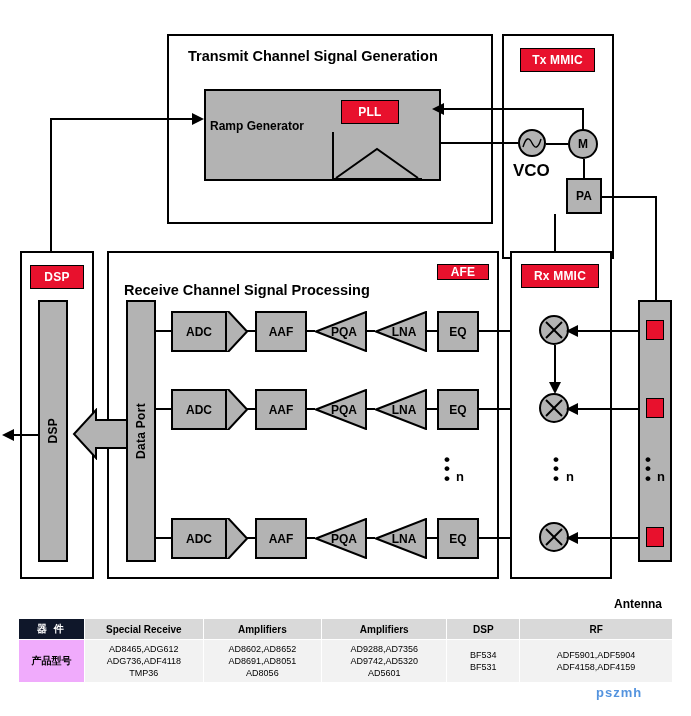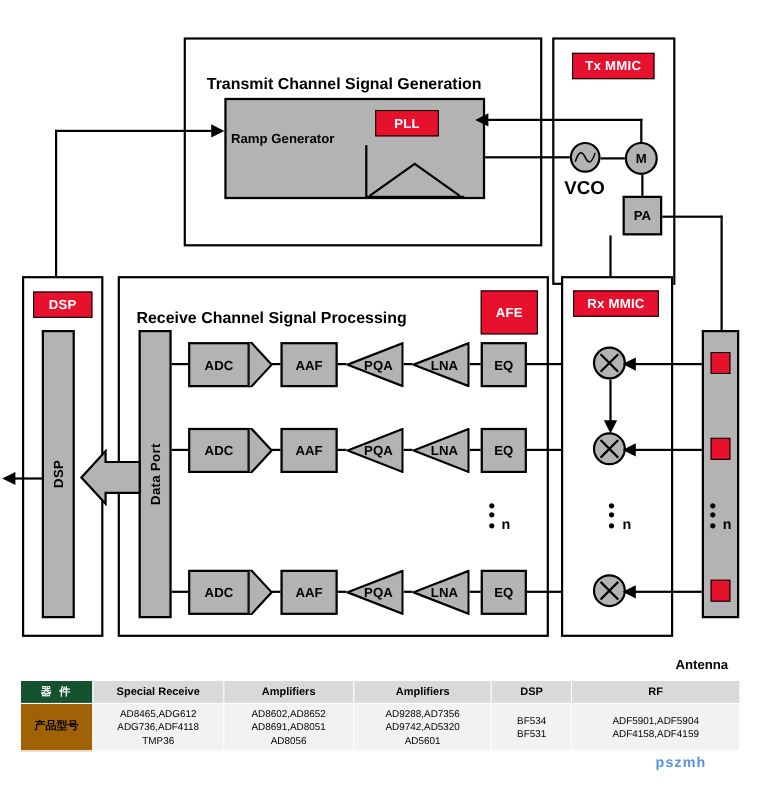--- a/index.html
+++ b/index.html
@@ -102,31 +102,31 @@
     vertical-align: middle;
     padding: 3px 2px;
   }
   table.partstable thead th {
     background: #d9d9d9;
     font-weight: bold;
     font-size: 10px;
     color: #000;
   }
   table.partstable thead th.firstcol {
-    background: #14532d;
+    background: #0f172a;
     color: #ffffff;
     letter-spacing: 2px;
   }
   table.partstable tbody td {
     background: #f2f2f2;
     color: #000;
     line-height: 1.35;
   }
   table.partstable tbody td.firstcol {
-    background: #a16207;
+    background: #f0abfc;
     font-weight: bold;
     font-size: 10px;
   }
   .dots {
     font-size: 17px;
     font-weight: bold;
     line-height: 0.55;
     text-align: center;
   }
   .watermark {
@@ -138,21 +138,21 @@
     letter-spacing: 1px;
   }
   .redsq { background: #e8112d; border: 1px solid #000; }
 </style>
 </head>
 <body>
 
 <div id="root">
 
   <div class="abs panel" style="left:167px; top:34px; width:326px; height:190px;"></div>
-  <div class="abs title" style="left:188px; top:69px;">Transmit Channel Signal Generation</div>
+  <div class="abs title" style="left:188px; top:48px;">Transmit Channel Signal Generation</div>
 
   <div class="abs graybox" style="left:204px; top:89px; width:237px; height:92px;"></div>
   <div class="abs smalltxt" style="left:210px; top:119px; font-size:12px;">Ramp Generator</div>
 
   <div class="abs redlabel" style="left:341px; top:100px; width:58px; height:24px;">PLL</div>
 
   <div class="abs vline" style="left:332px; top:132px; height:48px;"></div>
   <div class="abs hline" style="left:332px; top:178px; width:90px;"></div>
   <svg class="abs" style="left:334px; top:146px;" width="86" height="34" viewBox="0 0 86 34">
     <polyline points="2,32 43,3 84,32" fill="none" stroke="#000" stroke-width="2"></polyline>
@@ -208,21 +208,21 @@
     <span class="vtext">DSP</span>
   </div>
 
   <div class="abs hline" style="left:12px; top:434px; width:28px;"></div>
   <svg class="abs" style="left:2px; top:428px;" width="14" height="14" viewBox="0 0 14 14">
     <polygon points="0,7 12,1 12,13" fill="#000"></polygon>
   </svg>
 
   <div class="abs panel" style="left:107px; top:251px; width:392px; height:328px;"></div>
   <div class="abs title" style="left:124px; top:282px;">Receive Channel Signal Processing</div>
-  <div class="abs redlabel" style="left:437px; top:264px; width:52px; height:40px;">AFE</div>
+  <div class="abs redlabel" style="left:437px; top:264px; width:52px; height:16px;">AFE</div>
 
   <div class="abs graybox" style="left:126px; top:300px; width:30px; height:262px;">
     <span class="vtext">Data Port</span>
   </div>
 
   <svg class="abs" style="left:72px; top:408px;" width="56" height="52" viewBox="0 0 56 52">
     <polygon points="55,12 24,12 24,2 2,26 24,50 24,40 55,40" fill="#b3b3b3" stroke="#000" stroke-width="2"></polygon>
   </svg>
 
   <div class="abs graybox" style="left:171px; top:311px; width:56px; height:41px;">

